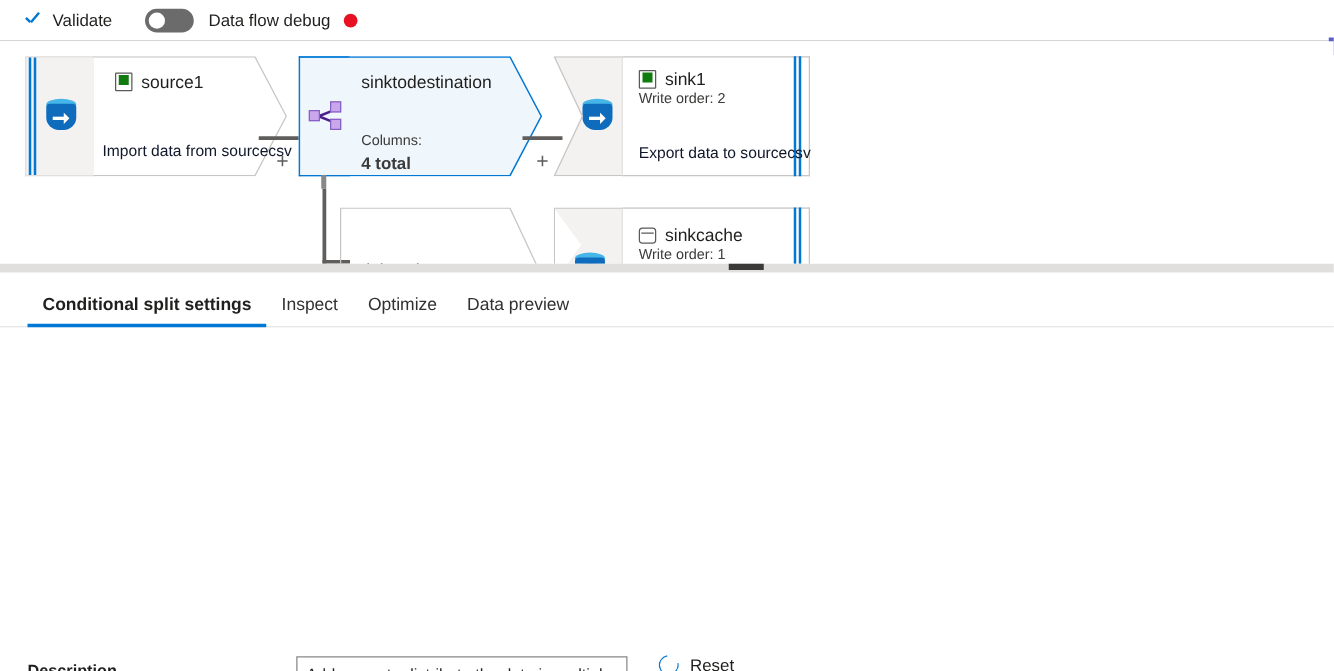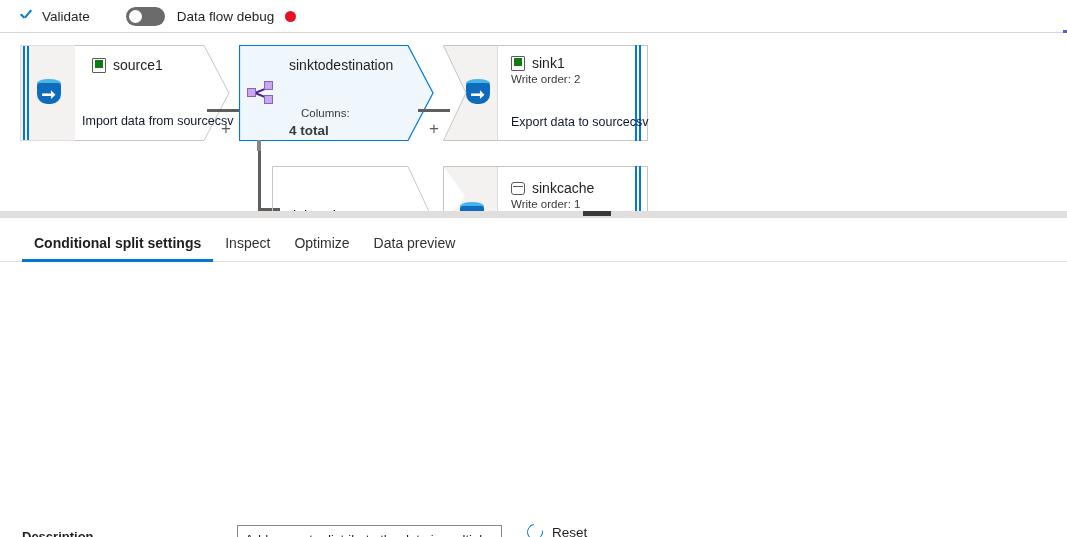--- a/index.html
+++ b/index.html
@@ -32,21 +32,21 @@
     left: 2px; top: 7px; width: 5px; height: 2px;
     background: #0078d4; transform: rotate(45deg);
   }
   .validate-check::after {
     content: ""; position: absolute;
     left: 5px; top: 5px; width: 10px; height: 2px;
     background: #0078d4; transform: rotate(-50deg);
   }
   .validate-label { font-size: 13.5px; color: #201f1e; }
 
-  .toggle-wrap { margin-left: 36px; display: flex; align-items: center; justify-content: space-between; }
+  .toggle-wrap { margin-left: 26px; display: flex; align-items: center; justify-content: space-between; }
   .toggle {
     width: 39px; height: 19px; border-radius: 10px;
     background: #6b6b6b; position: relative; cursor: pointer;
   }
   .toggle .knob {
     position: absolute; left: 3px; top: 3px;
     width: 13px; height: 13px; border-radius: 50%;
     background: #ffffff;
   }
   .toggle-label { margin-left: 12px; font-size: 13.5px; color: #201f1e; }
@@ -294,21 +294,21 @@
           <span class="sq c"></span>
       </div>
     </div>
     <div class="node-body chev-body sel-fill" style="left:40px; right:0; border:none; background:#eff6fc;"></div>
     <svg class="chev-outline" viewBox="0 0 195 96" preserveAspectRatio="none">
       <path d="M40 0.5 L169 0.5 L194 48 L169 95.5 L40 95.5" fill="none" stroke="#0078d4" stroke-width="1.2"></path>
       <path d="M0.5 0.5 L0.5 95.5" fill="none" stroke="#0078d4" stroke-width="1.2"></path>
       <path d="M0.5 0.5 L40 0.5 M0.5 95.5 L40 95.5" fill="none" stroke="#0078d4" stroke-width="1.2"></path>
     </svg>
     <div class="node-title" style="left:50px;">sinktodestination</div>
-    <div class="node-sub" style="left:62px; top:62px;">Columns:</div>
+    <div class="node-sub" style="left:50px; top:62px;">Columns:</div>
     <div class="node-sub" style="left:50px; top:78px; font-size:13.5px; font-weight:bold;">4 total</div>
   </div>
 
   <div class="stub" style="left:257px; top:107px; width:4px; height:11px;"></div>
 
   <div class="plus-btn" style="left:429px; top:87px;">+</div>
 
   <div class="connector" style="left:418px; top:76px; width:32px;"></div>
 
   <div class="node" style="left:443px; top:12px; width:205px; height:96px;">

